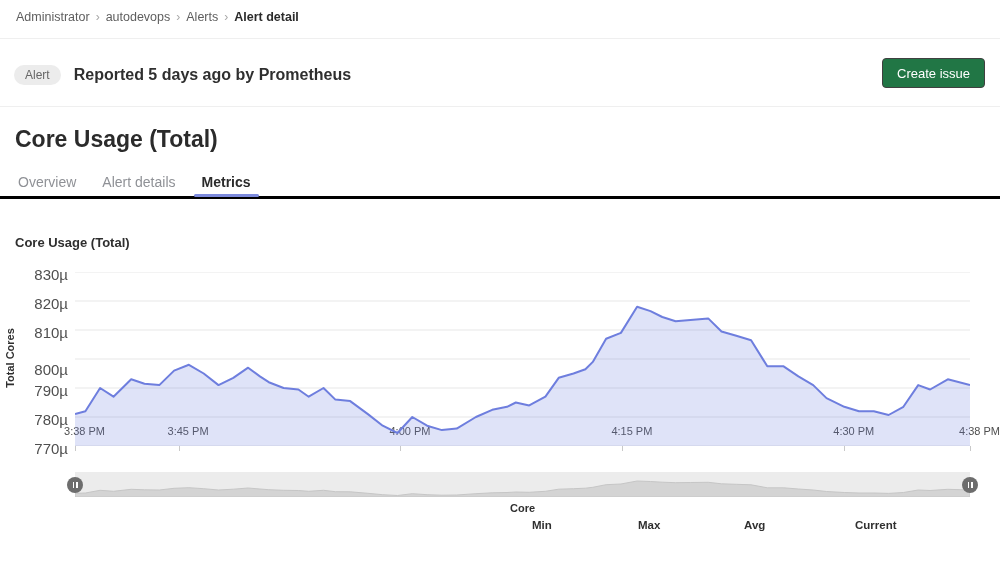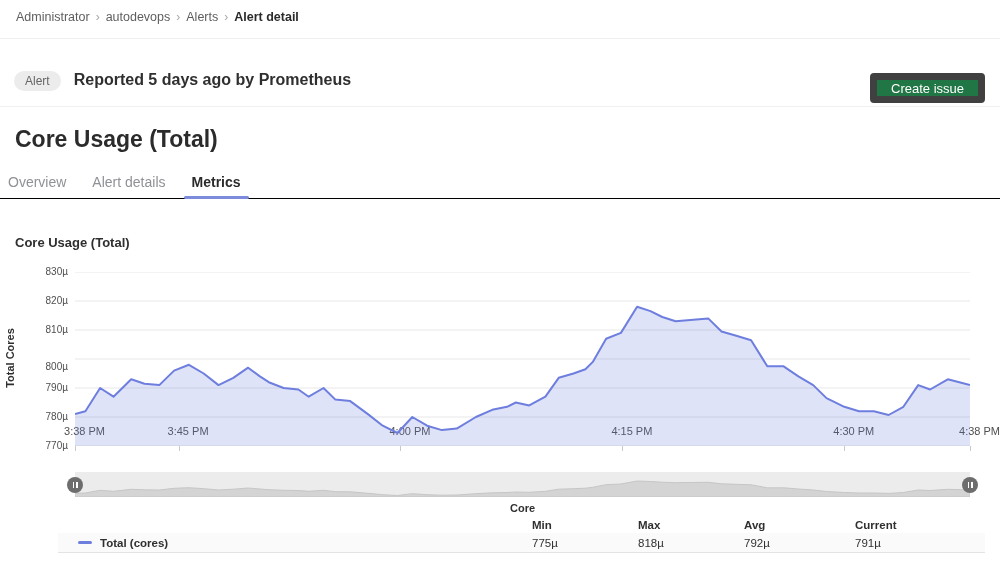--- a/index.html
+++ b/index.html
@@ -10,45 +10,45 @@
   
   .breadcrumb { position:absolute; left:16px; top:10px; font-size:12.5px; color:#5e5e5e;
     display:flex; align-items:center; gap:6px; }
   .crumb { color:#5e5e5e; cursor:pointer; }
   .crumb.current { color:#2b2b2b; font-weight:700; }
   .crumb-sep { color:#a8a8a8; font-size:12px; }
 
   .divider { position:absolute; left:0; width:1000px; height:1px; background:#efefef; }
 
   
-  .alert-bar { position:absolute; left:0; top:71px; width:1000px; height:38px;
-    display:flex; align-items:flex-start; }
+  .alert-bar { position:absolute; left:0; top:56px; width:1000px; height:38px;
+    display:flex; align-items:center; }
   .alert-badge { margin-left:14px; background:#ececec; color:#666; font-size:12px;
     padding:3px 11px; border-radius:12px; }
   .reported { margin-left:13px; font-size:16px; font-weight:700; color:#2f2f2f; }
   .create-issue { position:absolute; right:15px; top:2px; height:30px; padding:0 14px;
-    background:#217645; color:#fff; border:7px solid #404040; border-radius:4px;
+    background:#217645; color:#fff; border:1px solid #404040; border-radius:4px;
     font-size:13px; font-family:inherit; cursor:pointer; }
 
   .page-title { position:absolute; left:15px; top:126px; font-size:23px; font-weight:700; color:#2b2b2b; }
 
   
   .tabbar { position:absolute; left:0; top:170px; width:1000px; height:29px;
-    border-bottom:1px solid #000000; display:flex; padding-left:0; }
+    border-bottom:3px solid #000000; display:flex; padding-left:10px; }
   .tab { padding:4px 8px 8px; margin-right:10px; font-size:14px; color:#8f9196; cursor:pointer; position:relative; }
   .tab.active { color:#2b2b2b; font-weight:700; }
   .tab.active::after { content:""; position:absolute; left:0; right:0; bottom:-1px; height:3px;
     background:var(--indicator,#7d8bdd); border-radius:2px; }
 
   .chart-title { position:absolute; left:15px; top:235px; font-size:13px; font-weight:700; color:#2f2f2f; }
 
   
   .y-axis-label { position:absolute; left:-35px; top:352px; width:90px; text-align:center;
     transform:rotate(-90deg); font-size:11px; font-weight:700; color:#2f2f2f; }
-  .ytick { position:absolute; width:45px; text-align:right; font-size:10px; color:#4f4f4f; }
+  .ytick { position:absolute; width:45px; text-align:right; font-size:15px; color:#4f4f4f; }
   .xtick-label { position:absolute; top:425px; width:60px; text-align:right; font-size:11px;
     color:#4f4f4f; white-space:nowrap; }
   .xtick-mark { position:absolute; top:446px; width:1px; height:5px; background:#c9c9c9; }
   .plot-svg { position:absolute; left:75px; top:272px; }
   .brush-svg { position:absolute; left:75px; top:472px; background:#ececec; }
   .brush-handle { position:absolute; top:477px; width:16px; height:16px; border-radius:50%;
     background:#6d6d6d; cursor:ew-resize; display:flex; align-items:center; justify-content:center; gap:2px; }
   .brush-handle i { display:block; width:1.5px; height:6px; background:#fff; }
   .x-axis-label { position:absolute; left:75px; top:502px; width:895px; text-align:center;
     font-size:11px; font-weight:700; color:#2f2f2f; }
@@ -150,27 +150,15 @@
   <div class="x-axis-label">Core</div>
 
   <div class="legend">
     <div class="legend-row legend-head" id="legend-head">
       <div></div>
     <div class="legend-cell-r">Min</div>
         <div class="legend-cell-r">Max</div>
         <div class="legend-cell-r">Avg</div>
         <div class="legend-cell-r">Current</div>
       </div>
-    <div id="legend-rows">
-        <div class="legend-row legend-data">
-          <div class="legend-name">
-            <span class="swatch"></span>
-            <span>Total (cores)</span>
-          </div>
-          <div class="legend-cell-r">775µ</div>
-          <div class="legend-cell-r">818µ</div>
-          <div class="legend-cell-r">792µ</div>
-          <div class="legend-cell-r">791µ</div>
-        </div>
-      </div>
   </div>
 
 </div>
 
 </body></html>

